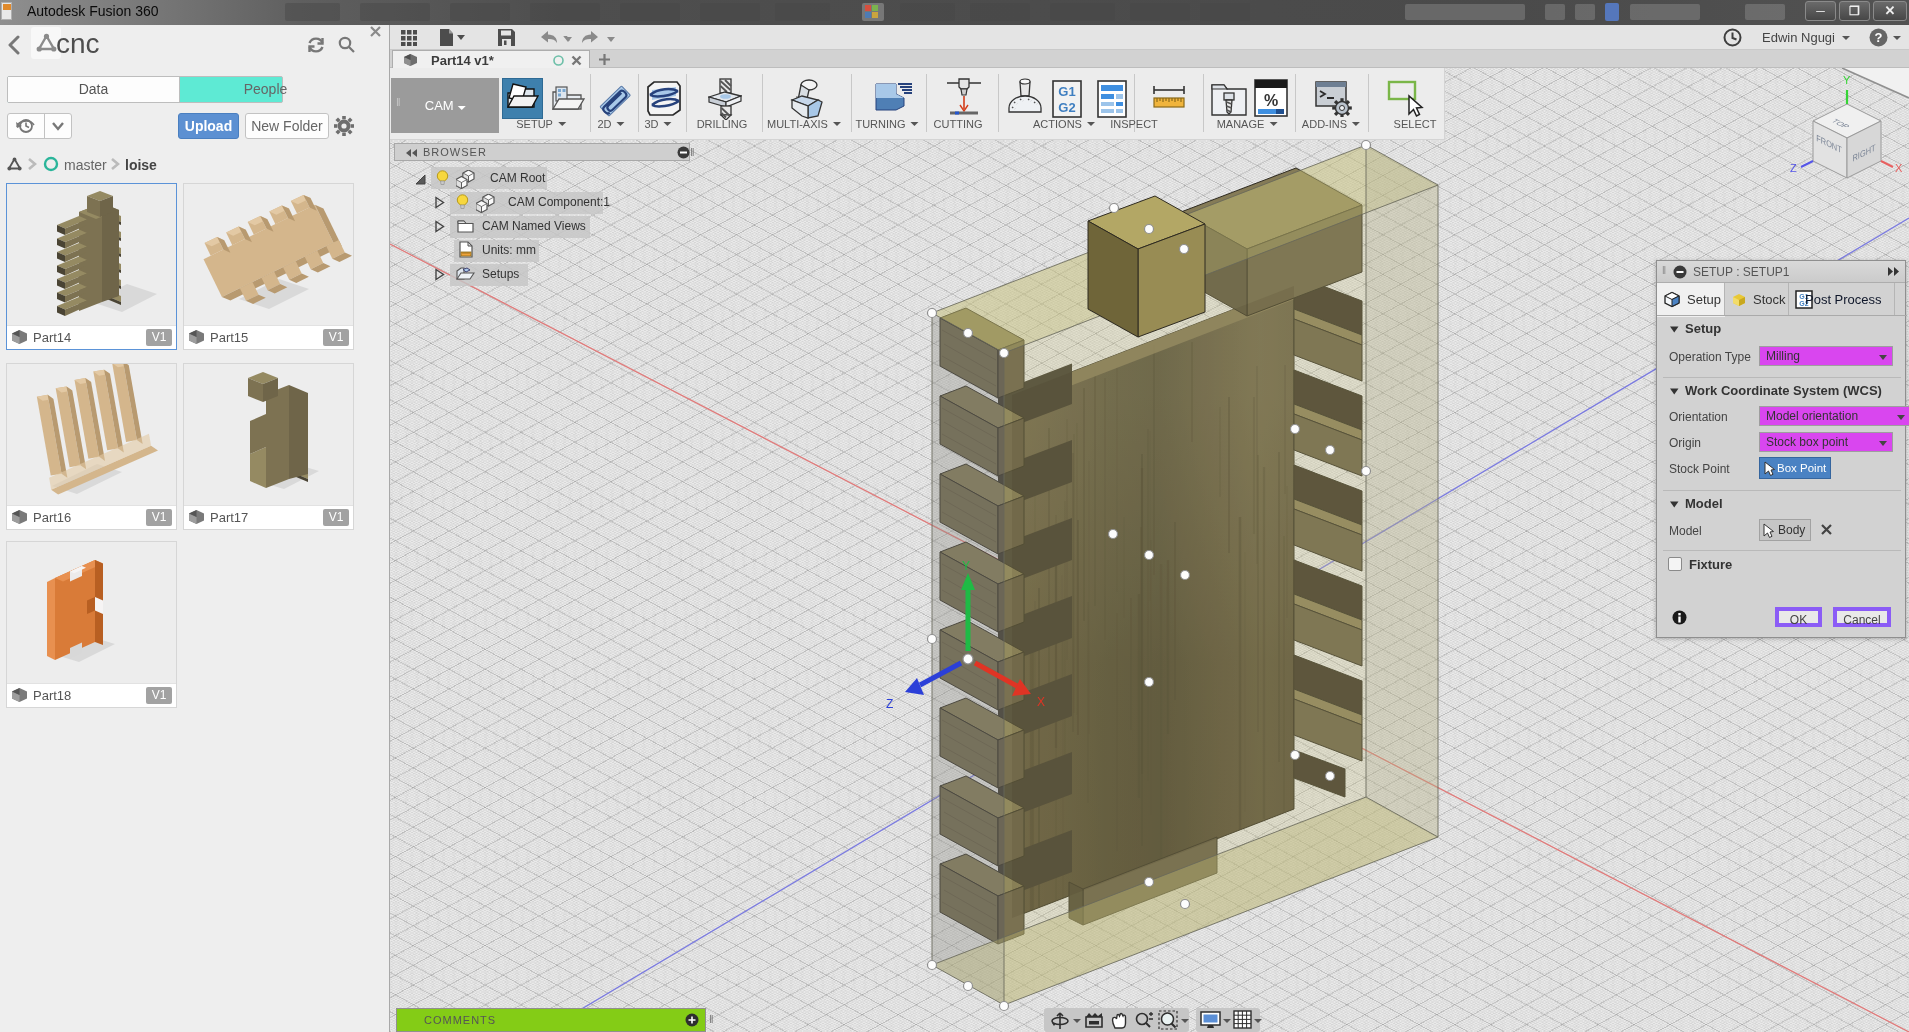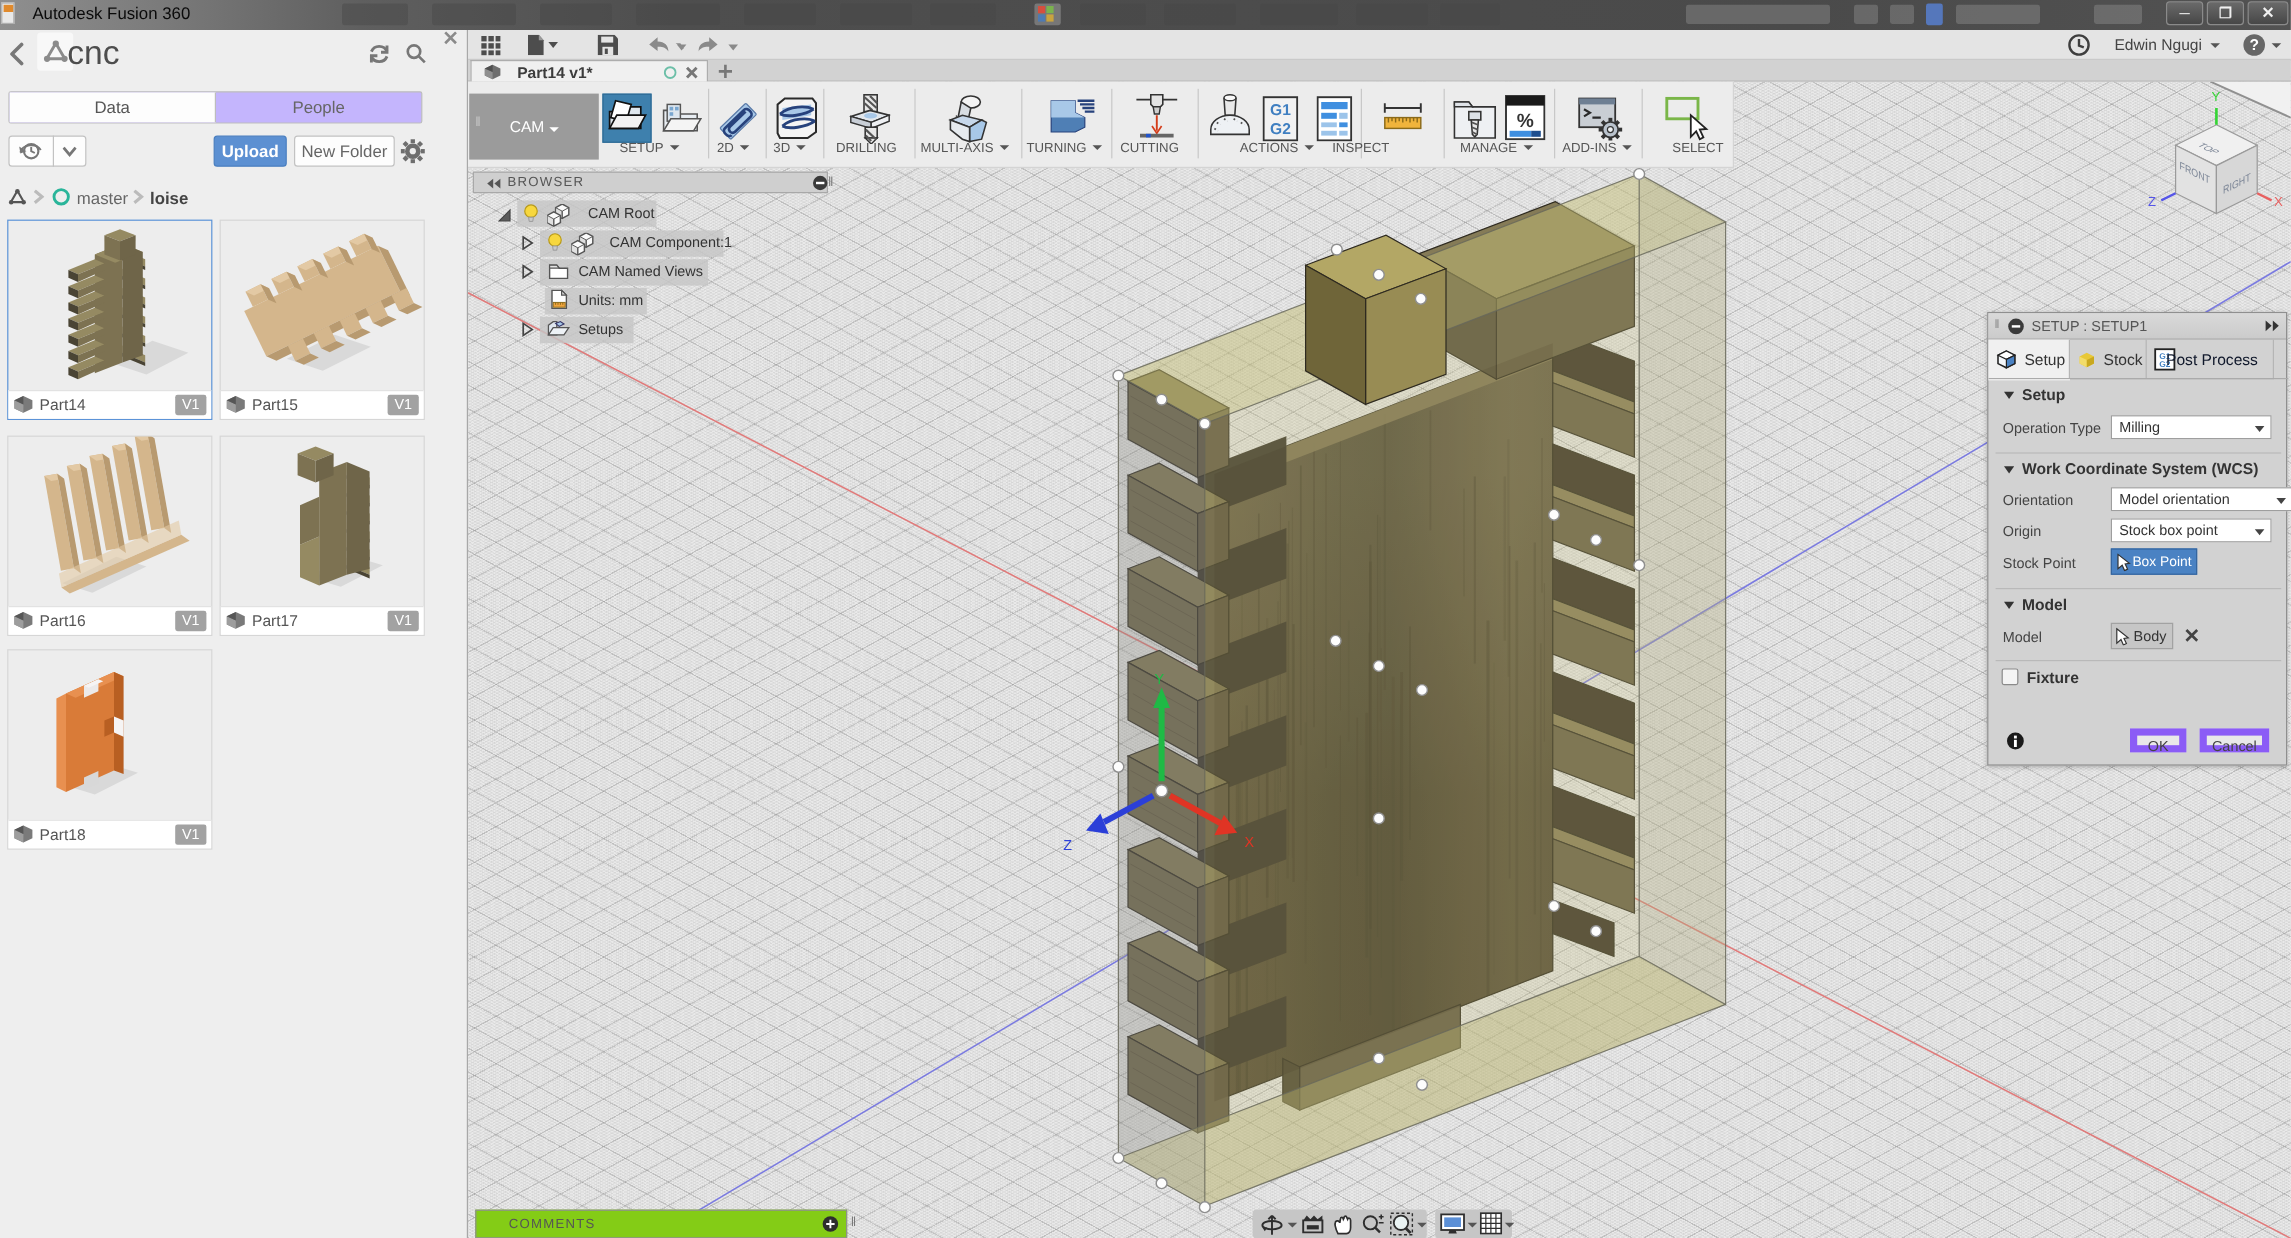--- a/index.html
+++ b/index.html
@@ -16,45 +16,45 @@
  repeating-linear-gradient(28.8deg,rgba(110,110,110,.25) 0px,rgba(110,110,110,.25) 1px,transparent 1px,transparent 17.3px),
  repeating-linear-gradient(331.2deg,rgba(110,110,110,.25) 0px,rgba(110,110,110,.25) 1px,transparent 1px,transparent 17.3px),
  repeating-linear-gradient(28.8deg,rgba(150,150,150,.10) 0px,rgba(150,150,150,.13) 1px,transparent 1px,transparent 2.2px),
  repeating-linear-gradient(331.2deg,rgba(150,150,150,.10) 0px,rgba(150,150,150,.13) 1px,transparent 1px,transparent 2.2px);}
 #tabbar{position:absolute;left:390px;top:50px;width:1519px;height:18px;background:#d2d2d2;border-bottom:1px solid #bdbdbd;}
 .doctab{position:absolute;left:2px;top:0;width:198px;height:18px;background:#f0f0f0;border:1px solid #adadad;border-bottom:none;}
 #toolbar{position:absolute;left:390px;top:68px;width:1055px;height:72px;background:#ececec;border-bottom:1px solid #d4d4d4;border-right:1px solid #d4d4d4;}
 .tsep{position:absolute;top:6px;width:1px;height:58px;background:#c8c8c8;}
 .tlabel{position:absolute;top:50px;font-size:11px;color:#555;white-space:nowrap;transform:translateX(-50%);}
 .cambox{position:absolute;left:1px;top:10px;width:108px;height:55px;background:#9b9b9b;color:#fff;}
-.tabs{position:absolute;left:7px;top:51px;width:345px;height:27px;border:1px solid #bdbdbd;border-radius:2px;background:#c4b5fd;}
+.tabs{position:absolute;left:7px;top:51px;width:276px;height:27px;border:1px solid #bdbdbd;border-radius:2px;background:#5eead4;}
 .tab-data{position:absolute;left:0;top:0;width:172px;height:25px;background:#fdfdfd;border-right:1px solid #bdbdbd;text-align:center;line-height:25px;font-size:14px;color:#555;}
 .tab-people{position:absolute;left:172px;top:0;width:171px;height:25px;text-align:center;line-height:25px;font-size:14px;color:#666;}
 .btn{border:1px solid #c2c2c2;border-radius:3px;background:#fdfdfd;color:#666;font-size:14px;text-align:center;}
 .upload{position:absolute;left:178px;top:88px;width:61px;height:26px;background:#5c90d2;border:1px solid #4a7fc0;border-radius:3px;color:#fff;font-weight:bold;font-size:14px;text-align:center;line-height:24px;}
 .newfolder{position:absolute;left:245px;top:88px;width:84px;height:26px;line-height:24px;}
 .card{position:absolute;width:171px;height:167px;background:#ededed;border:1px solid #d6d6d6;}
 .card.sel{border:1px solid #5b93d8;}
 .cfoot{position:absolute;left:0;bottom:0;width:100%;height:24px;background:#ffffff;border-top:1px solid #e2e2e2;}
 .cname{position:absolute;left:26px;top:4px;font-size:13px;color:#555;text-align:center;}
 .vbadge{position:absolute;right:4px;top:3px;width:26px;height:17px;background:#a2a2a2;border-radius:2px;color:#fff;font-size:12px;text-align:center;line-height:17px;}
 .browhdr{position:absolute;left:394px;top:143px;width:296px;height:18px;background:#cfcfcf;border:1px solid #a8a8a8;padding-left:17px;}
 .trowbg{position:absolute;top:0;height:22px;background:rgba(198,198,198,.82);}
 .trtxt{font-size:12px;color:#333;position:absolute;top:4px;white-space:nowrap;}
 #comments{position:absolute;left:396px;top:1008px;width:310px;height:24px;background:#84cc16;border:1px solid #909090;}
 .navbar{position:absolute;top:1008px;height:24px;background:#c6c6c6;border-radius:3px;}
 #dialog{position:absolute;left:1656px;top:260px;width:250px;height:378px;background:#d2d2d2;border:1px solid #8f8f8f;box-shadow:0 1px 4px rgba(0,0,0,.25);}
 .dlgtitle{position:absolute;left:0;top:0;width:100%;height:22px;background:linear-gradient(#d9d9d9,#cbcbcb);border-bottom:1px solid #adadad;}
 .dtab{position:absolute;top:22px;height:33px;border-right:1px solid #b5b5b5;}
 .dsec{position:absolute;font-size:13px;font-weight:bold;color:#333;}
 .dlbl{position:absolute;font-size:12px;color:#444;}
-.ddrop{position:absolute;left:100px;width:136px;height:20px;background:#ffffff;border:1px solid #9e9e9e;font-size:12px;color:#333;line-height:18px;padding-left:6px;}
+.ddrop{position:absolute;left:100px;width:136px;height:20px;background:#d946ef;border:1px solid #9e9e9e;font-size:12px;color:#333;line-height:18px;padding-left:6px;}
 .ddrop:after{content:"";position:absolute;right:5px;top:8px;border-left:4px solid transparent;border-right:4px solid transparent;border-top:5px solid #444;}
 .dhr{position:absolute;left:6px;width:238px;height:1px;background:#b9b9b9;}
-.dbtn{position:absolute;height:20px;background:#e9e9e9;border:6px solid #8b5cf6;font-size:12px;color:#444;text-align:center;line-height:18px;}
+.dbtn{position:absolute;height:20px;background:#e9e9e9;border:4px solid #8b5cf6;font-size:12px;color:#444;text-align:center;line-height:18px;}
 svg{display:block;}
 .carr{display:inline-block;width:0;height:0;border-left:4px solid transparent;border-right:4px solid transparent;border-top:4px solid #555;vertical-align:middle;}
 </style></head><body>
 <div id="titlebar">
 <div class="ticon"></div>
     <div class="ttext">Autodesk Fusion 360</div>
 <div class="blob" style="left:285px;width:55px;background:rgba(70,70,70,.45)"></div>
 <div class="blob" style="left:360px;width:70px;background:rgba(70,70,70,.45)"></div>
 <div class="blob" style="left:450px;width:60px;background:rgba(70,70,70,.45)"></div>
 <div class="blob" style="left:530px;width:70px;background:rgba(70,70,70,.45)"></div>

